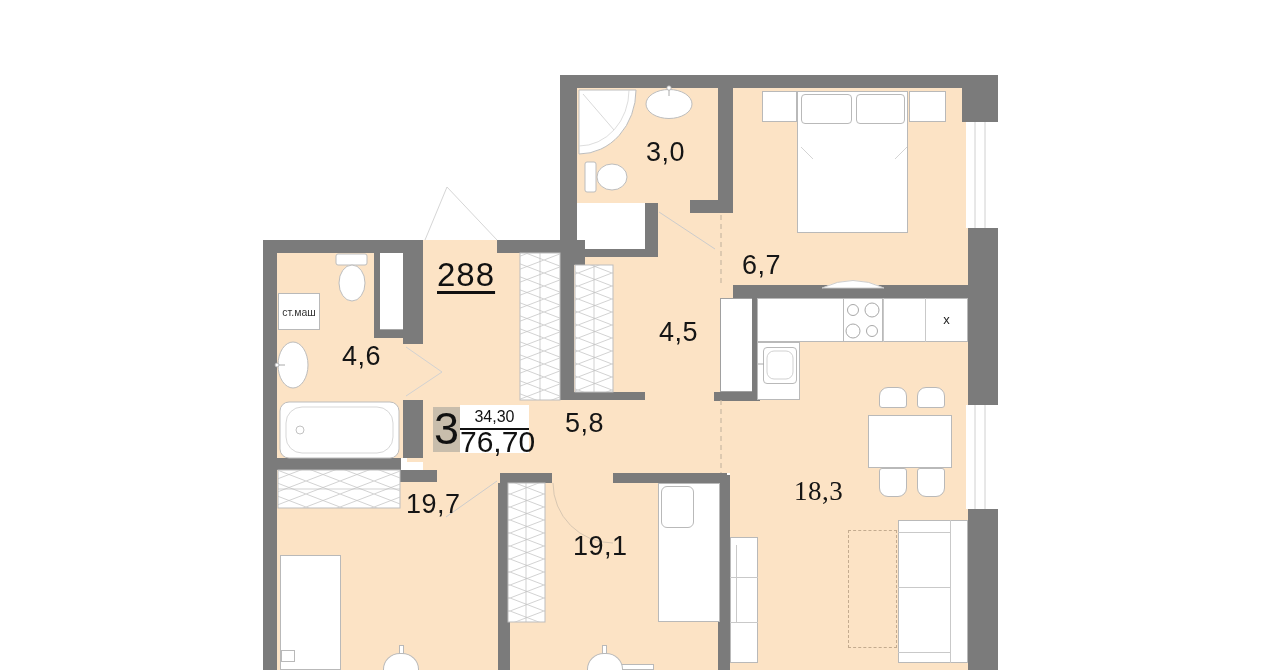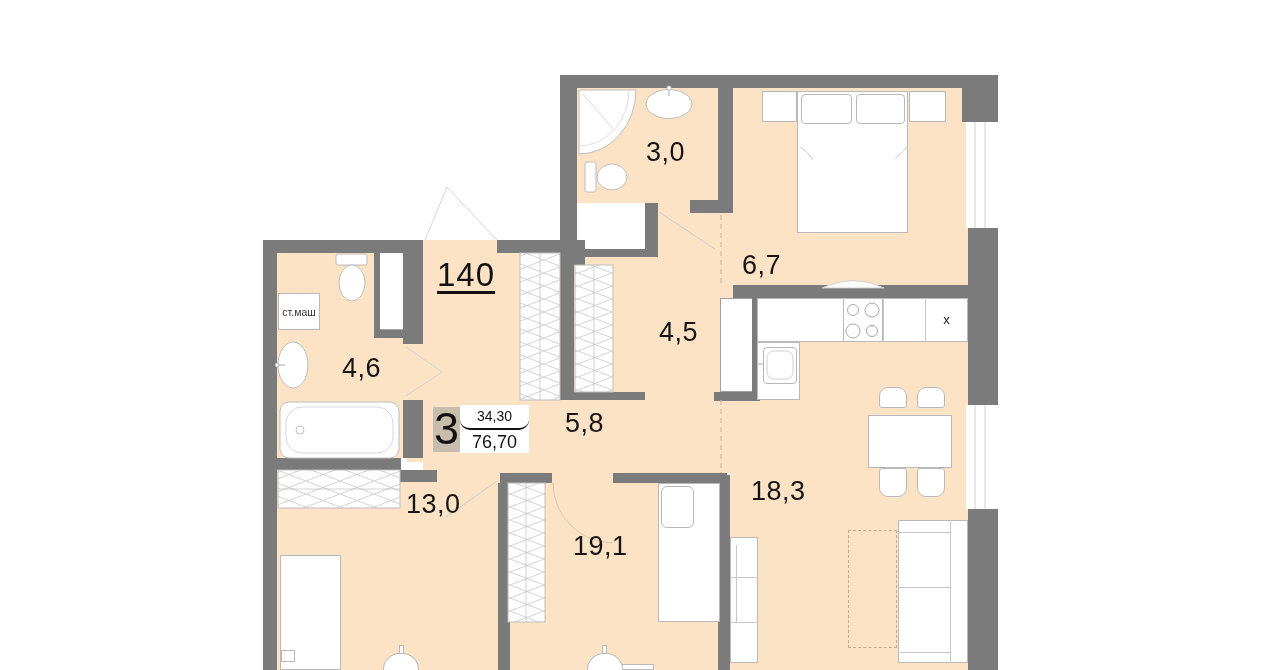--- a/index.html
+++ b/index.html
@@ -11,22 +11,22 @@
   .fu{position:absolute;background:#fff;border:1px solid #b9b9b9;box-sizing:border-box;z-index:4;}
   .ln{position:absolute;background:#c9c9c9;z-index:4;}
   .win{position:absolute;background:#fff;z-index:4;}
   .svgov{position:absolute;left:0;top:0;z-index:5;pointer-events:none;}
   .lbl{position:absolute;z-index:6;font-size:27px;color:#151515;letter-spacing:.5px;white-space:nowrap;}
   .apt{position:absolute;z-index:6;font-size:33px;color:#111;text-decoration:underline;
        text-underline-offset:5px;letter-spacing:1px;}
   .badge3{position:absolute;z-index:6;background:#c8bdac;width:27px;height:45px;font-size:45px;
           line-height:44px;text-align:center;color:#111;}
   .frac{position:absolute;z-index:6;background:#fff;width:69px;height:48px;color:#111;text-align:center;}
-  .frac .t{font-size:14px;line-height:23px;border-bottom:2px solid #111;border-radius:10px;}
-  .frac .b{font-size:18px;line-height:24px;}
+  .frac .t{font-size:16px;line-height:23px;border-bottom:2px solid #111;}
+  .frac .b{font-size:30px;line-height:24px;}
   .smalltxt{display:flex;align-items:center;justify-content:center;font-size:10.5px;color:#333;}
   .xtxt{position:absolute;z-index:6;font-size:13px;color:#222;text-align:center;}
   .chaircut{position:absolute;background:#fff;border:1px solid #b9b9b9;box-sizing:border-box;
             border-bottom:none;border-radius:17px 17px 0 0/16px 16px 0 0;z-index:4;}
 </style>
 </head>
 <body>
 
 <div class="plan">
 
@@ -220,30 +220,30 @@
     </g>
 
     <g>
       <line x1="975" y1="122" x2="975" y2="228" stroke="#d0d0d0" stroke-width="1"></line>
       <line x1="985" y1="122" x2="985" y2="228" stroke="#d0d0d0" stroke-width="1"></line>
       <line x1="975" y1="405" x2="975" y2="509" stroke="#d0d0d0" stroke-width="1"></line>
       <line x1="985" y1="405" x2="985" y2="509" stroke="#d0d0d0" stroke-width="1"></line>
     </g>
   </svg>
 
-  <div class="apt" style="left:437px;top:256px;">140</div>
+  <div class="apt" style="left:437px;top:256px;">288</div>
 
   <div class="badge3" style="left:433px;top:407px;">3</div>
   <div class="frac" style="left:460px;top:405px;">
     <div class="t">34,30</div>
     <div class="b">76,70</div>
   </div>
 
   <div class="lbl" style="left:646px;top:137px;">3,0</div>
   <div class="lbl" style="left:742px;top:250px;">6,7</div>
-  <div class="lbl" style="left:342px;top:341px;margin-top:12px;">4,6</div>
+  <div class="lbl" style="left:342px;top:341px;">4,6</div>
   <div class="lbl" style="left:659px;top:317px;">4,5</div>
   <div class="lbl" style="left:565px;top:408px;">5,8</div>
-  <div class="lbl" style="left:406px;top:489px;">13,0</div>
+  <div class="lbl" style="left:406px;top:489px;">19,7</div>
   <div class="lbl" style="left:573px;top:531px;">19,1</div>
-  <div class="lbl" style="left:751px;top:476px;">18,3</div>
+  <div class="lbl" style="left:794px;top:476px;font-family:Liberation Serif, serif;">18,3</div>
 
 </div>
 
 </body></html>

